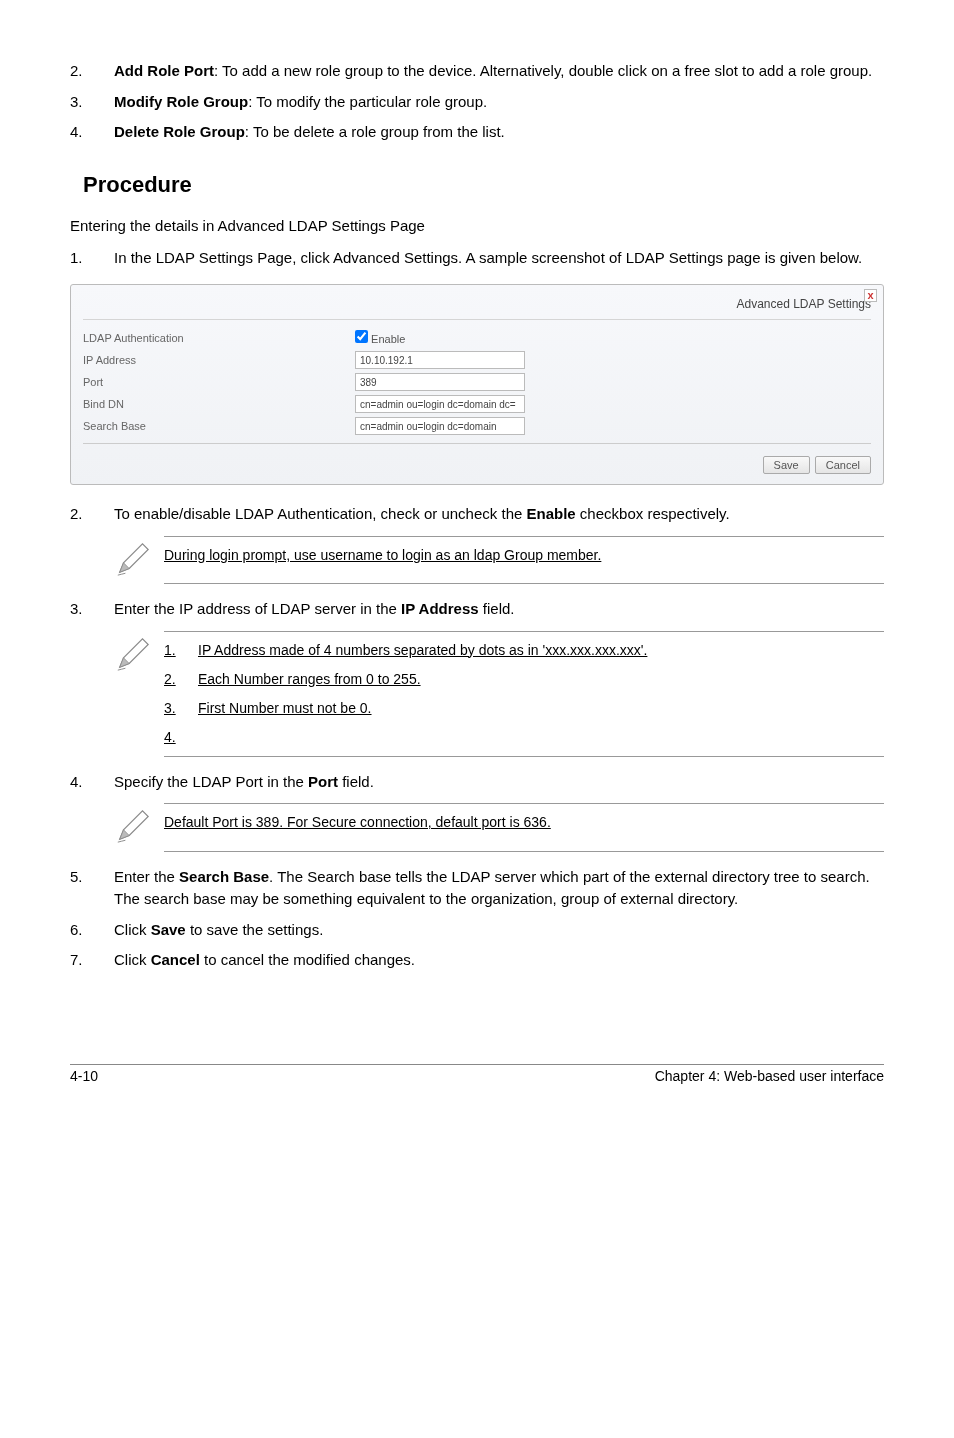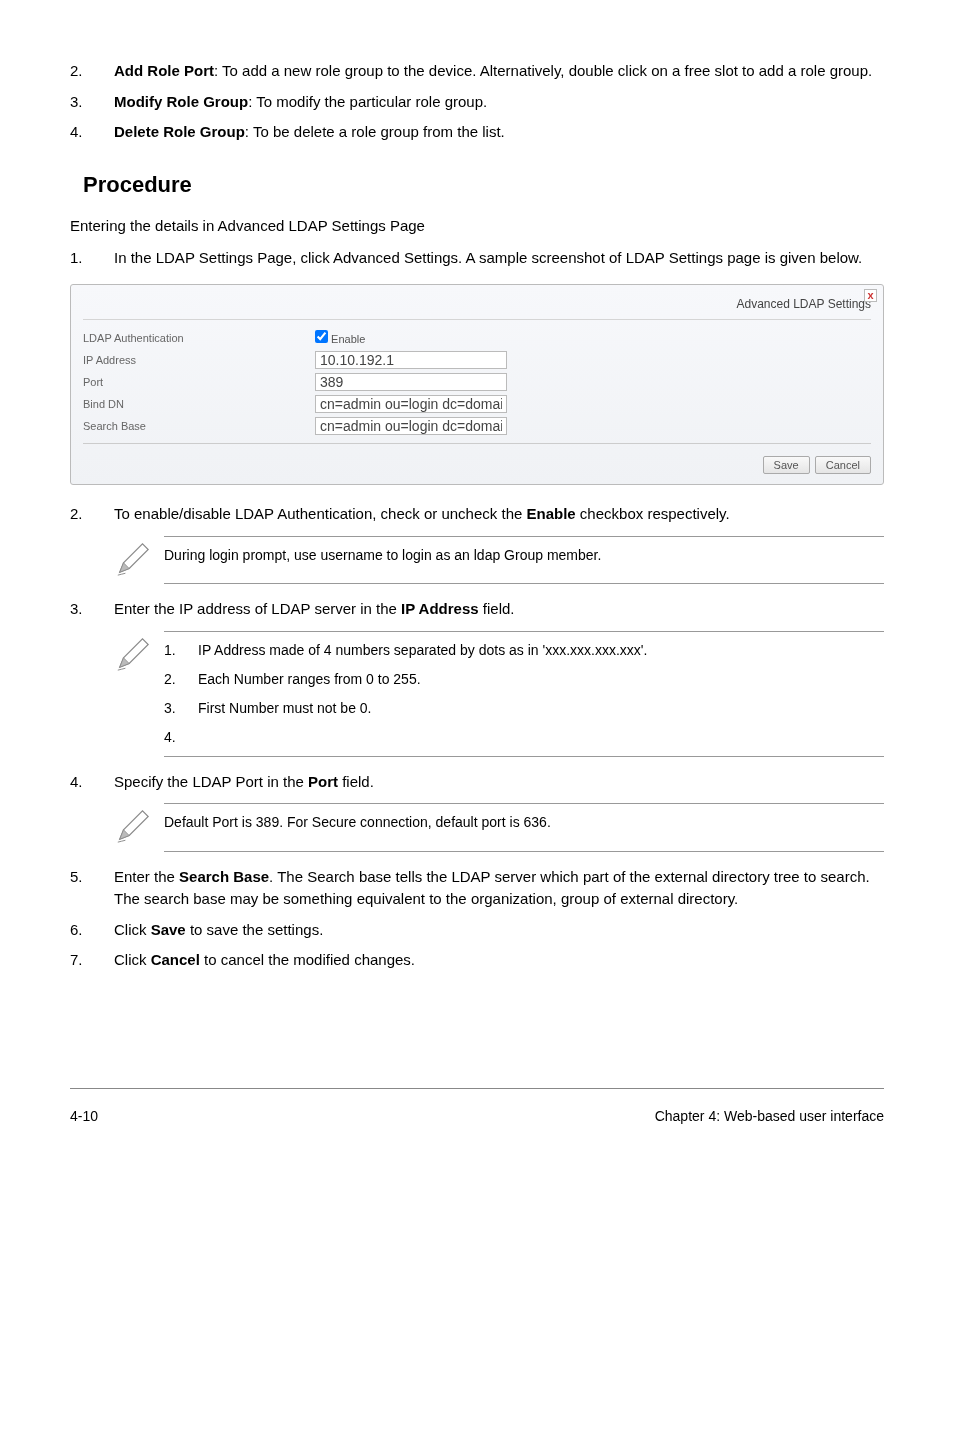--- a/index.html
+++ b/index.html
@@ -74,31 +74,31 @@
       height: 13px;
       line-height: 11px;
       text-align: center;
     }
     .screenshot .row {
       display: flex;
       align-items: center;
       margin-bottom: 4px;
     }
     .screenshot .row .label {
-      width: 232px;
+      width: 272px;
       flex-shrink: 0;
       color: #666;
     }
     .screenshot input[type="text"] {
       background: #fff;
       border: 1px solid #bbb;
       padding: 1px 4px;
-      font-size: 14px;
+      font-size: 10px;
       color: #444;
-      width: 192px;
+      width: 170px;
       height: 18px;
     }
     .screenshot .footer {
       text-align: right;
       border-top: 1px solid #ccc;
       margin-top: 8px;
       padding-top: 12px;
     }
     .screenshot .btn {
       background: linear-gradient(#f9f9f9, #e5e5e5);
@@ -121,38 +121,39 @@
     .pencil svg {
       width: 38px;
       height: 38px;
     }
     .pencil-content {
       flex: 1;
       border-top: 1px solid #999;
       border-bottom: 1px solid #999;
       padding: 8px 0;
       font-size: 14px;
+      text-decoration: underline;
     }
     .pencil-content .sublist .subitem {
       display: flex;
       margin-bottom: 8px;
     }
     .pencil-content .sublist .subitem:last-child {
       margin-bottom: 0;
     }
     .pencil-content .sublist .subitem .snum {
       width: 34px;
       flex-shrink: 0;
     }
     .pagefooter {
       display: flex;
       justify-content: space-between;
       border-top: 1px solid #888;
-      padding-top: 17px;
-      margin-top: 116px;
+      padding-top: 1px;
+      margin-top: 92px;
       font-size: 14px;
     }
   </style>
 </head>
 <body>
 
 <ol>
   <li class="num-item">
     <span class="num">2.</span>
     <span class="text"><b>Add Role Port</b><span>: To add a new role group to the device. Alternatively, double click on a free slot to add a role group.</span></span>

